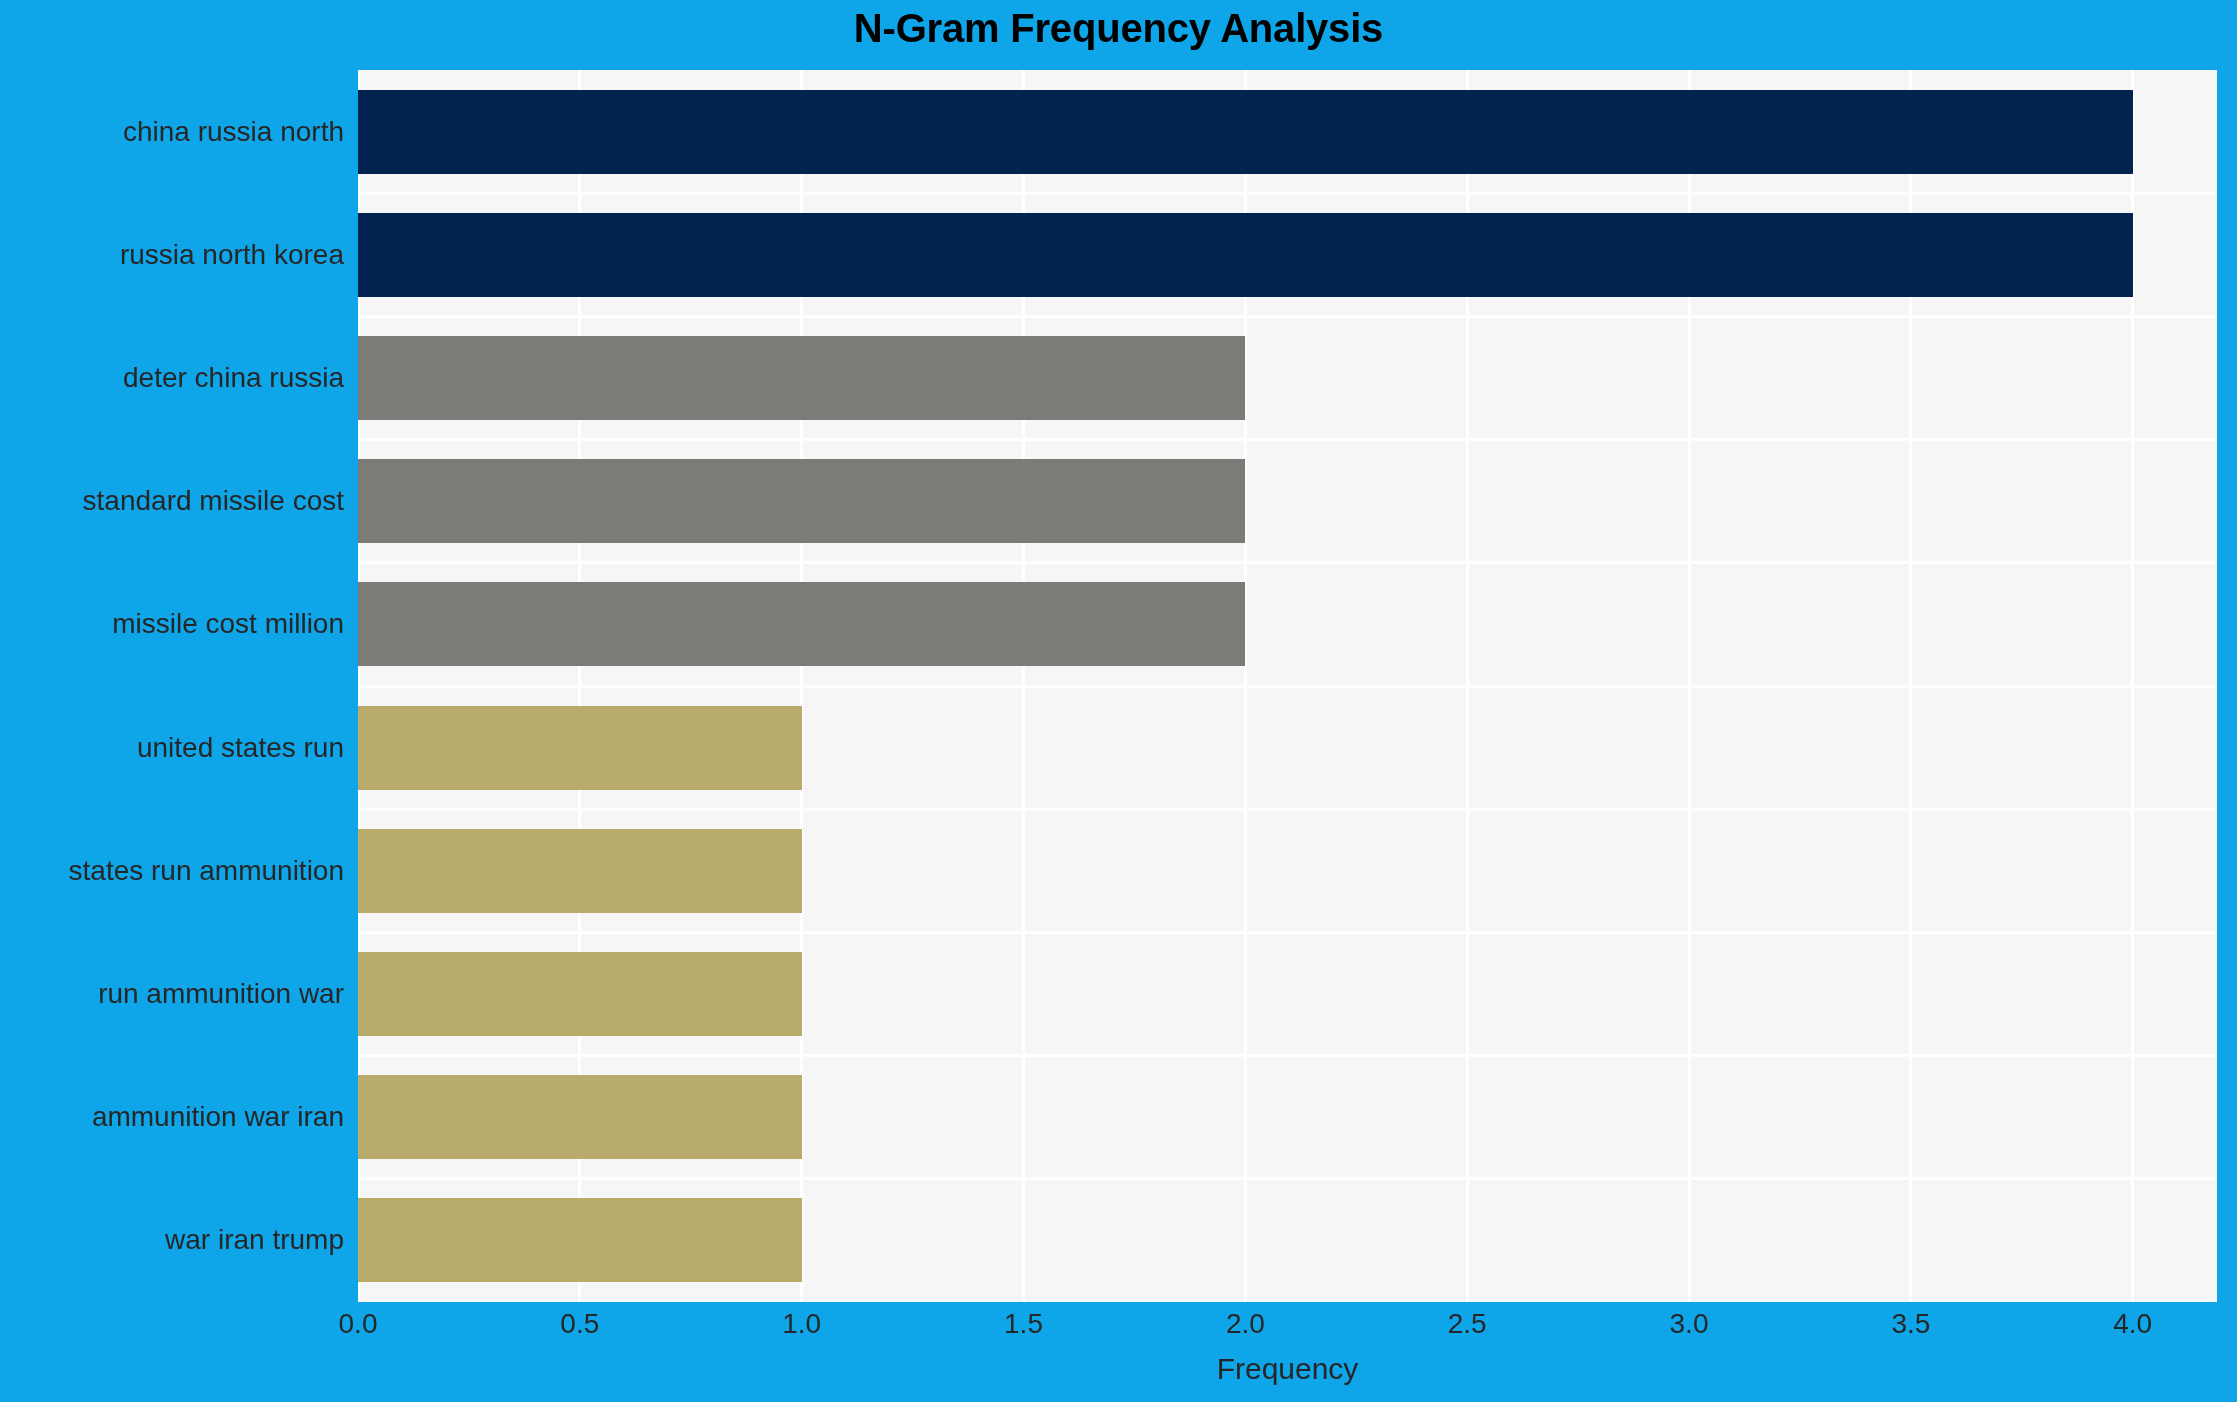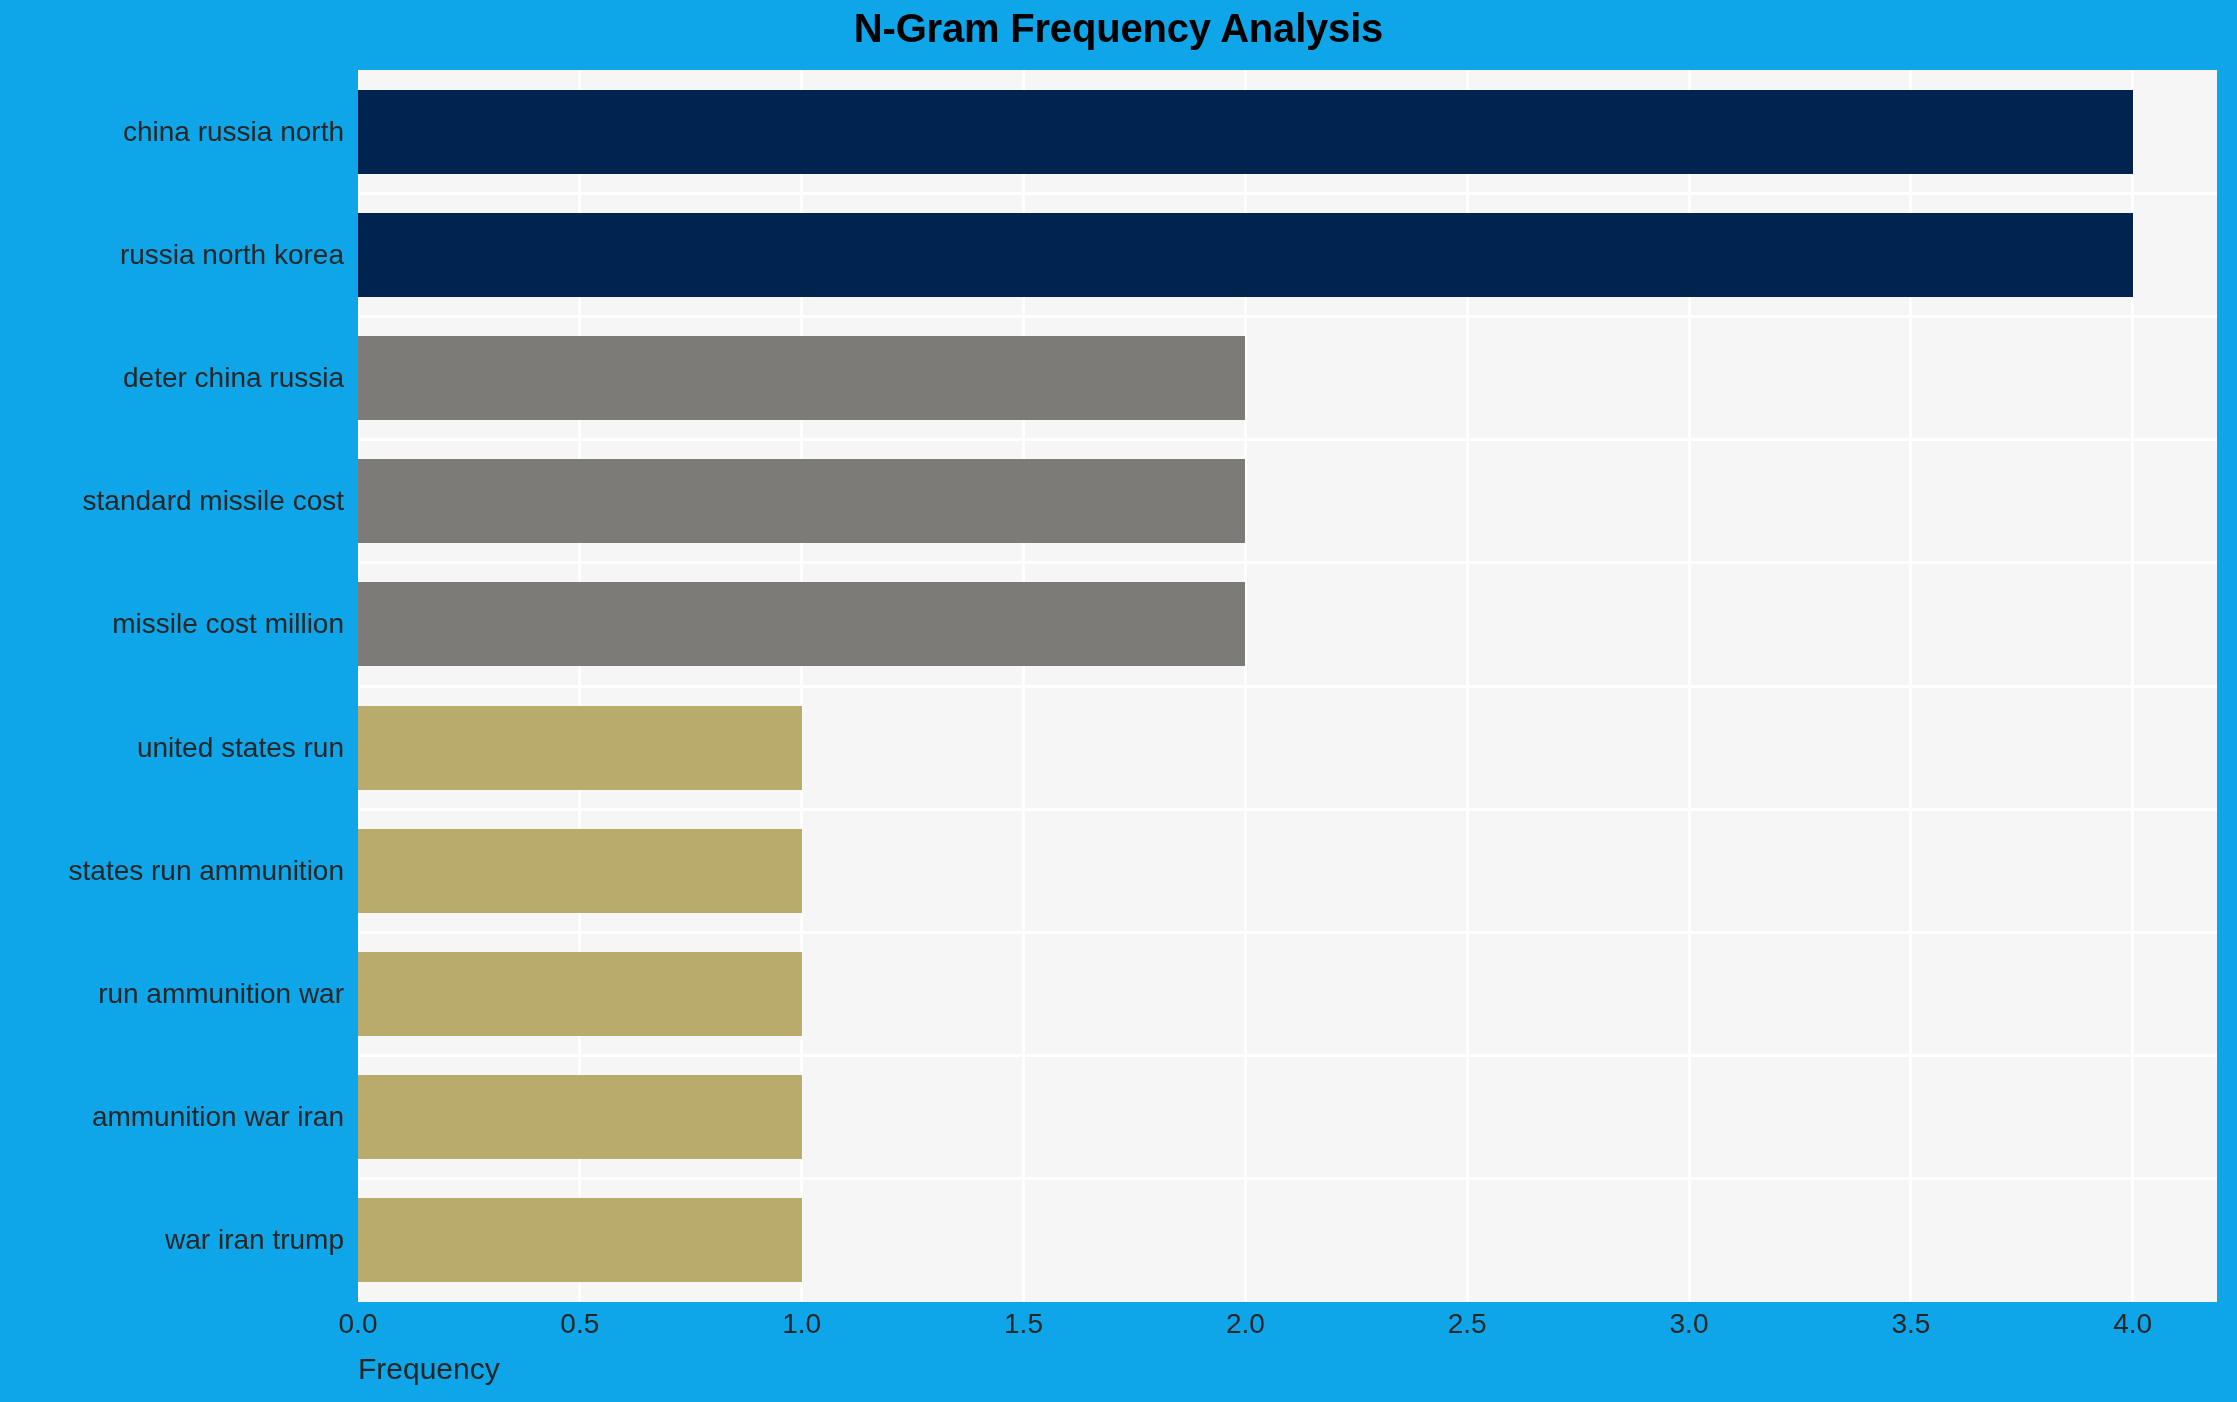--- a/index.html
+++ b/index.html
@@ -108,20 +108,21 @@
     font-size: 28px;
     color: #262626;
     white-space: nowrap;
   }
 
   #xaxis-label {
     position: absolute;
     left: 358px;
     top: 1352px;
     width: 1859px;
+    text-align: center;
     font-size: 30px;
     color: #262626;
   }
 </style>
 </head>
 <body>
 
 <div id="figure">
 
   <div id="chart-title">N-Gram Frequency Analysis</div>

